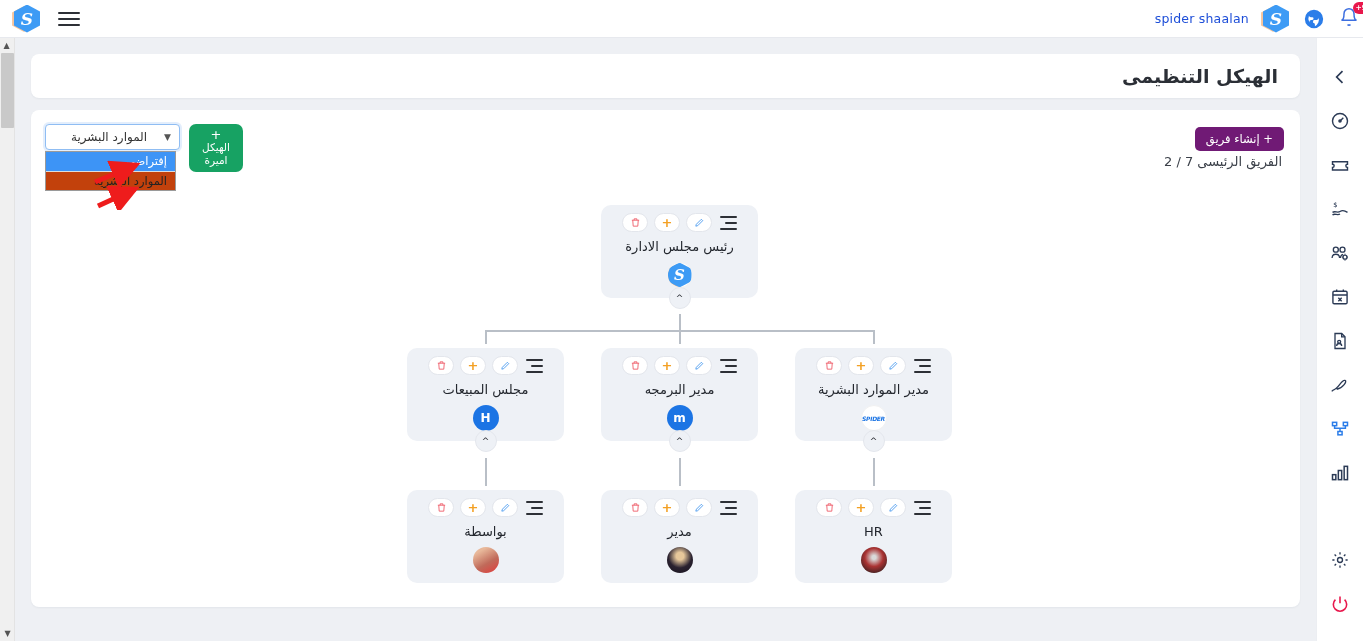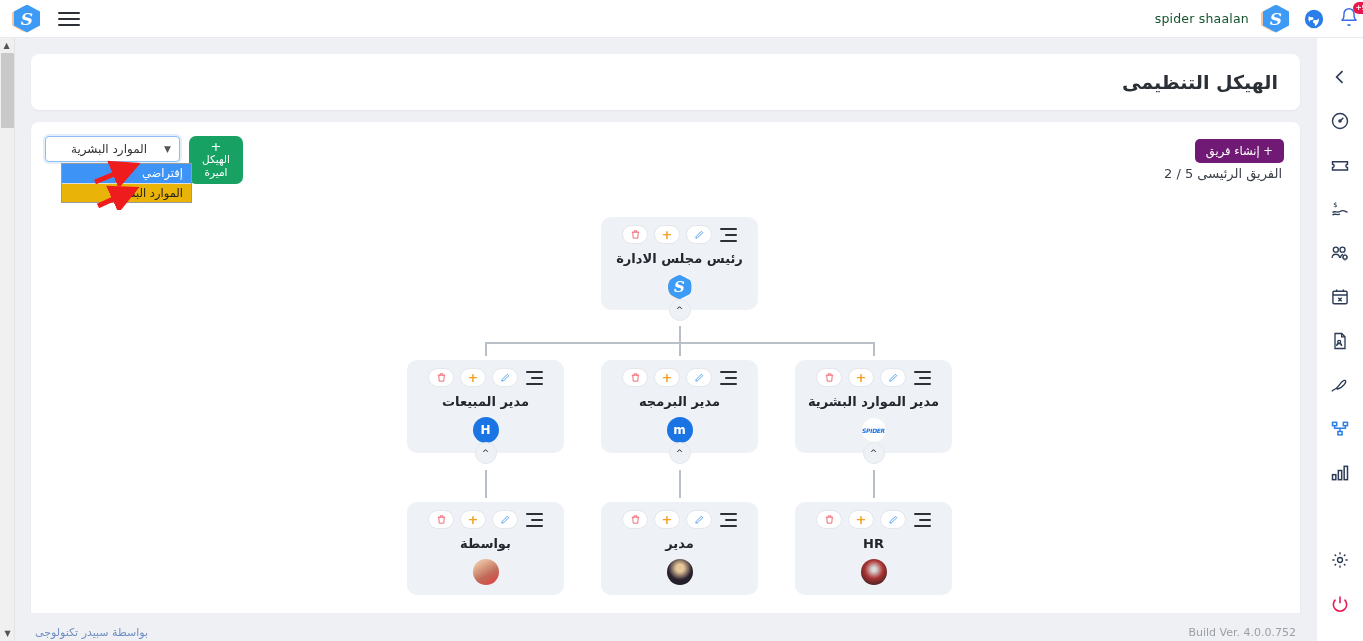--- a/index.html
+++ b/index.html
@@ -11,21 +11,21 @@
   }
   .app { position: relative; width: 1363px; height: 641px; background: #eef0f4; }
 
   
   .topbar {
     position: absolute; top: 0; left: 0; width: 1363px; height: 38px;
     background: #ffffff; display: flex; align-items: center;
     border-bottom: 1px solid #e7e9ee;
   }
   .topbar-left { display: flex; align-items: center; gap: 14px; padding-left: 18px; direction: ltr; }
-  .user-name { font-size: 12.5px; color: #14532d; letter-spacing: .2px; }
+  .user-name { font-size: 12.5px; color: #1d4ed8; letter-spacing: .2px; }
   .hex-logo { position: relative; width: 26px; height: 28px; }
   .hex-logo .hexa {
     width: 26px; height: 28px; background: #3d9bf5;
     clip-path: polygon(50% 0%, 100% 25%, 100% 75%, 50% 100%, 0% 75%, 0% 25%);
     position: absolute; top: 0; left: 0;
   }
   .hex-logo .hexa.peach { background: #f7c49b; transform: translateX(-3px) scale(.92); }
   .hex-logo .sglyph {
     position: absolute; inset: 0; display: flex; align-items: center; justify-content: center;
     color: #fff; font-size: 17px; font-weight: 700; font-style: italic;
@@ -66,21 +66,21 @@
   }
   .rail-btn svg { width: 20px; height: 20px; }
   .rail-btn.active { color: #2b7de9; }
   .rail-btn.power { color: #e8174c; }
   .rail-spacer { flex: 1; }
 
   
   .content { position: absolute; left: 15px; top: 38px; right: 47px; bottom: 28px; padding: 16px 16px 0 16px; overflow: hidden; }
 
   .title-card {
-    background: #fff; border-radius: 8px; height: 56px;
+    background: #fff; border-radius: 8px; height: 44px;
     display: flex; align-items: center; justify-content: flex-start;
     padding: 0 22px; box-shadow: 0 1px 2px rgba(20,30,60,.05);
   }
   .page-title { font-size: 19px; color: #2b2f36; font-weight: 600; }
 
   .main-card {
     margin-top: 12px; background: #fff; border-radius: 8px;
     height: 497px; position: relative; overflow: hidden;
     box-shadow: 0 1px 2px rgba(20,30,60,.05);
   }
@@ -100,22 +100,22 @@
   .select-box { position: relative; width: 135px; }
   .select-field {
     width: 135px; height: 26px; border: 1px solid #8fbdf3; border-radius: 4px;
     background: #fff; display: flex; align-items: center; padding: 0 8px;
     font-size: 12px; color: #333; cursor: pointer; direction: rtl;
     justify-content: space-between; box-shadow: 0 0 0 2px rgba(143,189,243,.25);
   }
   .select-value { flex: 1; text-align: center; }
   .caret { font-size: 9px; color: #555; }
   .select-menu {
-    position: absolute; top: 27px; left: 16px; width: 131px;
-    background: #eab308; border: 1px solid #9a9a9a; z-index: 30;
+    position: absolute; top: 27px; left: 0; width: 131px;
+    background: #c2410c; border: 1px solid #9a9a9a; z-index: 30;
   }
   .select-opt {
     height: 19px; line-height: 19px; font-size: 11.5px; padding: 0 8px;
     text-align: right; color: #222; cursor: pointer; direction: rtl;
   }
   .select-opt.sel { background: #3d94f6; color: #fff; }
   .select-opt + .select-opt { border-top: 1px solid #ddd; }
 
   .update-btn {
     width: 54px; height: 48px; background: #17a263; color: #fff;
@@ -142,21 +142,21 @@
   .act-btn svg { width: 11px; height: 11px; }
   .act-del { color: #ef5f6b; }
   .act-add { color: #f3a024; font-size: 13px; line-height: 1; font-weight: 600; }
   .act-edit { color: #4c9bf0; }
   .node-menu { width: 17px; height: 14px; display: flex; flex-direction: column; justify-content: space-between; margin-left: 2px; cursor: pointer; }
   .node-menu span { display: block; height: 2px; background: #2d3036; border-radius: 2px; }
   .node-menu span:nth-child(1) { width: 100%; }
   .node-menu span:nth-child(2) { width: 72%; align-self: flex-end; }
   .node-menu span:nth-child(3) { width: 100%; }
 
-  .node-title { font-size: 13px; font-weight: 700; color: #23272e; margin-bottom: 8px; }
+  .node-title { font-size: 13px; font-weight: 400; color: #23272e; margin-bottom: 8px; }
   .avatar {
     width: 26px; height: 26px; border-radius: 50%; margin: 0 auto;
     display: flex; align-items: center; justify-content: center;
     font-size: 12px; color: #fff; font-weight: 600; overflow: hidden; position: relative;
   }
   .avatar.blue { background: #1b74e4; }
   .avatar.logo { background: #fff; border: 1px solid #f1f1f1; }
   .avatar.photo1 { background: linear-gradient(150deg,#e8b89a 20%,#c06a5a 60%,#e33b3b 100%); }
   .avatar.photo2 { background: radial-gradient(circle at 50% 35%, #e6c79a 18%, #2a2230 55%, #17131d 100%); }
   .avatar.photo3 { background: radial-gradient(circle at 50% 40%, #d9d9d9 10%, #a33 45%, #1b1b1b 95%); }
@@ -337,21 +337,21 @@
 
     <div class="title-card">
       <span class="page-title">الهيكل التنظيمى</span>
     </div>
 
     <div class="main-card">
 
       <div class="card-head">
 
         <button class="create-team-btn">+ إنشاء فريق</button>
-        <div class="team-count">الفريق الرئيسى 5 / 2</div>
+        <div class="team-count">الفريق الرئيسى 7 / 2</div>
 
         <div class="left-controls">
 
           <div class="select-box">
             <div class="select-field">
               <span class="caret">▼</span>
               <span class="select-value">الموارد البشرية</span>
             </div>
             <div class="select-menu">
               <div class="select-opt sel">إفتراضي</div>
@@ -421,21 +421,21 @@
               <svg viewBox="0 0 24 24" fill="none" stroke="currentColor" stroke-width="2">
                   <path d="M4 20l4-1 11-11-3-3L5 16l-1 4z"></path>
                 </svg>
             </span>
             <span class="node-menu">
                 <span></span>
                 <span></span>
                 <span></span>
               </span>
           </div>
-          <div class="node-title">مدير المبيعات</div>
+          <div class="node-title">مجلس المبيعات</div>
           <div class="avatar blue">H</div>
           <div class="collapse-knob">^</div>
         </div>
 
         <div class="node" style="left:570px;top:158px;">
           <div class="node-actions">
             <span class="act-btn act-del">
               <svg viewBox="0 0 24 24" fill="none" stroke="currentColor" stroke-width="2">
                   <path d="M4 7h16M9 7V4h6v3M6 7l1 13h10l1-13"></path>
                 </svg>
@@ -567,18 +567,14 @@
 
   <svg class="annot" style="left:95px;top:184px;" width="56" height="26" viewBox="0 0 56 26">
     <defs>
       <marker id="ah2" markerWidth="6" markerHeight="6" refX="5" refY="3" orient="auto">
         <path d="M0,0 L6,3 L0,6 z" fill="#ee1c1c"></path>
       </marker>
     </defs>
     <line x1="3" y1="22" x2="40" y2="5" stroke="#ee1c1c" stroke-width="5" marker-end="url(#ah2)"></line>
   </svg>
 
-  <div class="footer">
-    <span class="footer-left">بواسطة سبيدر تكنولوجى</span>
-    <span class="footer-right">Build Ver. 4.0.0.752</span>
-  </div>
 
 </div>
 
 </body></html>

